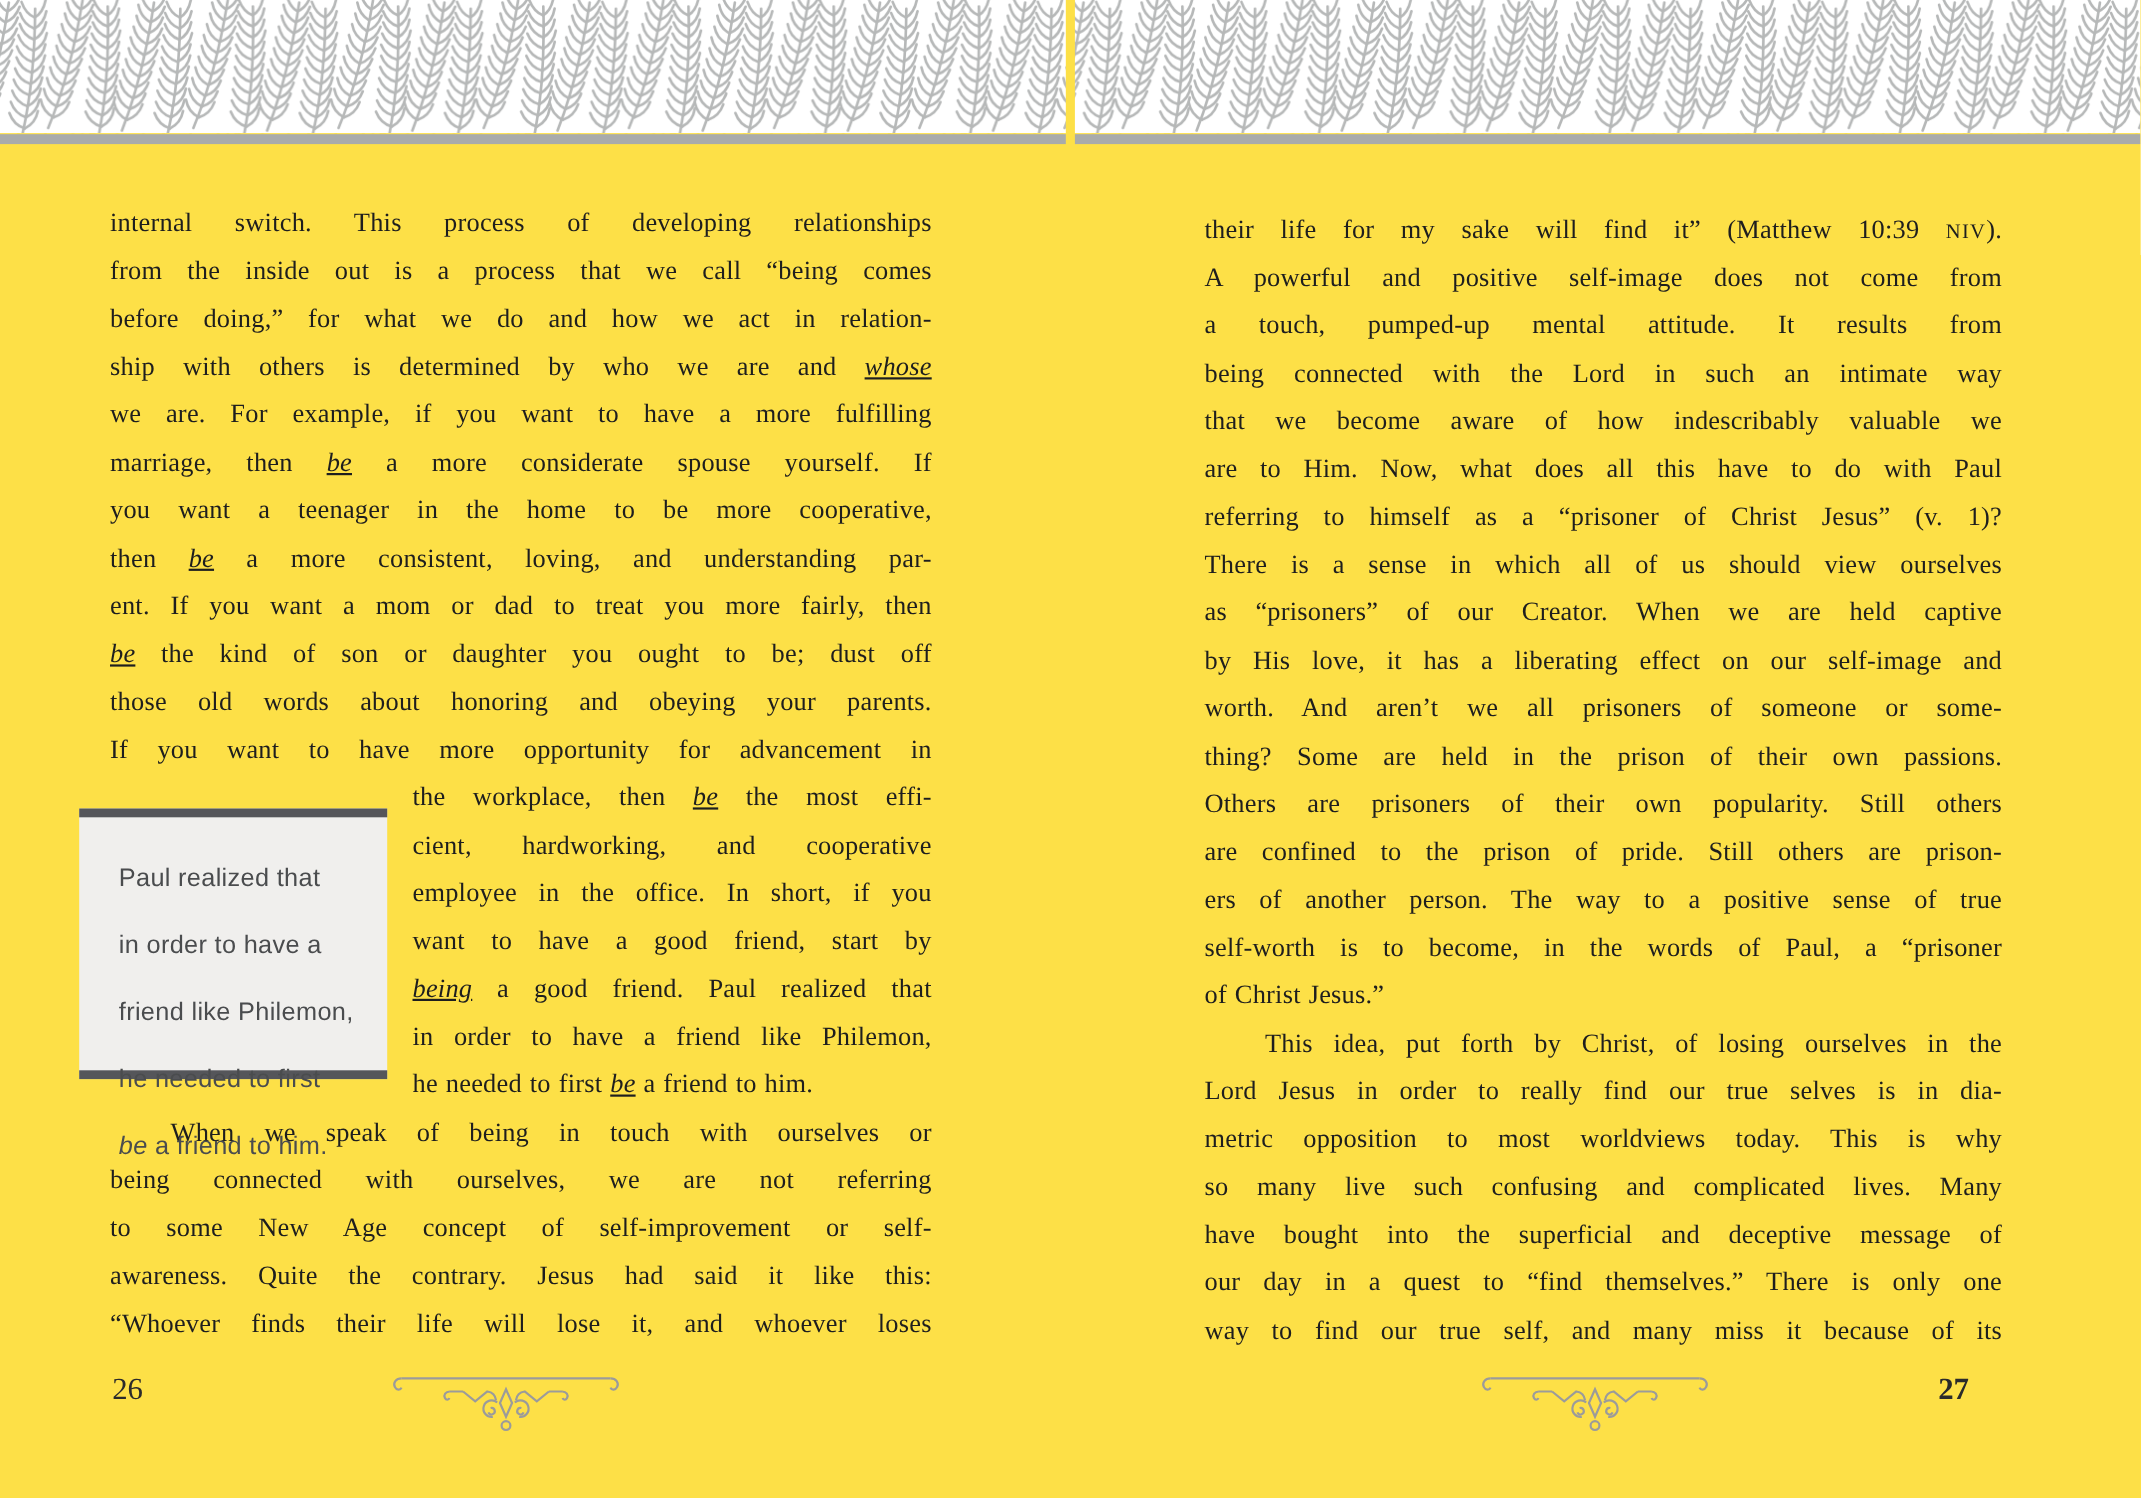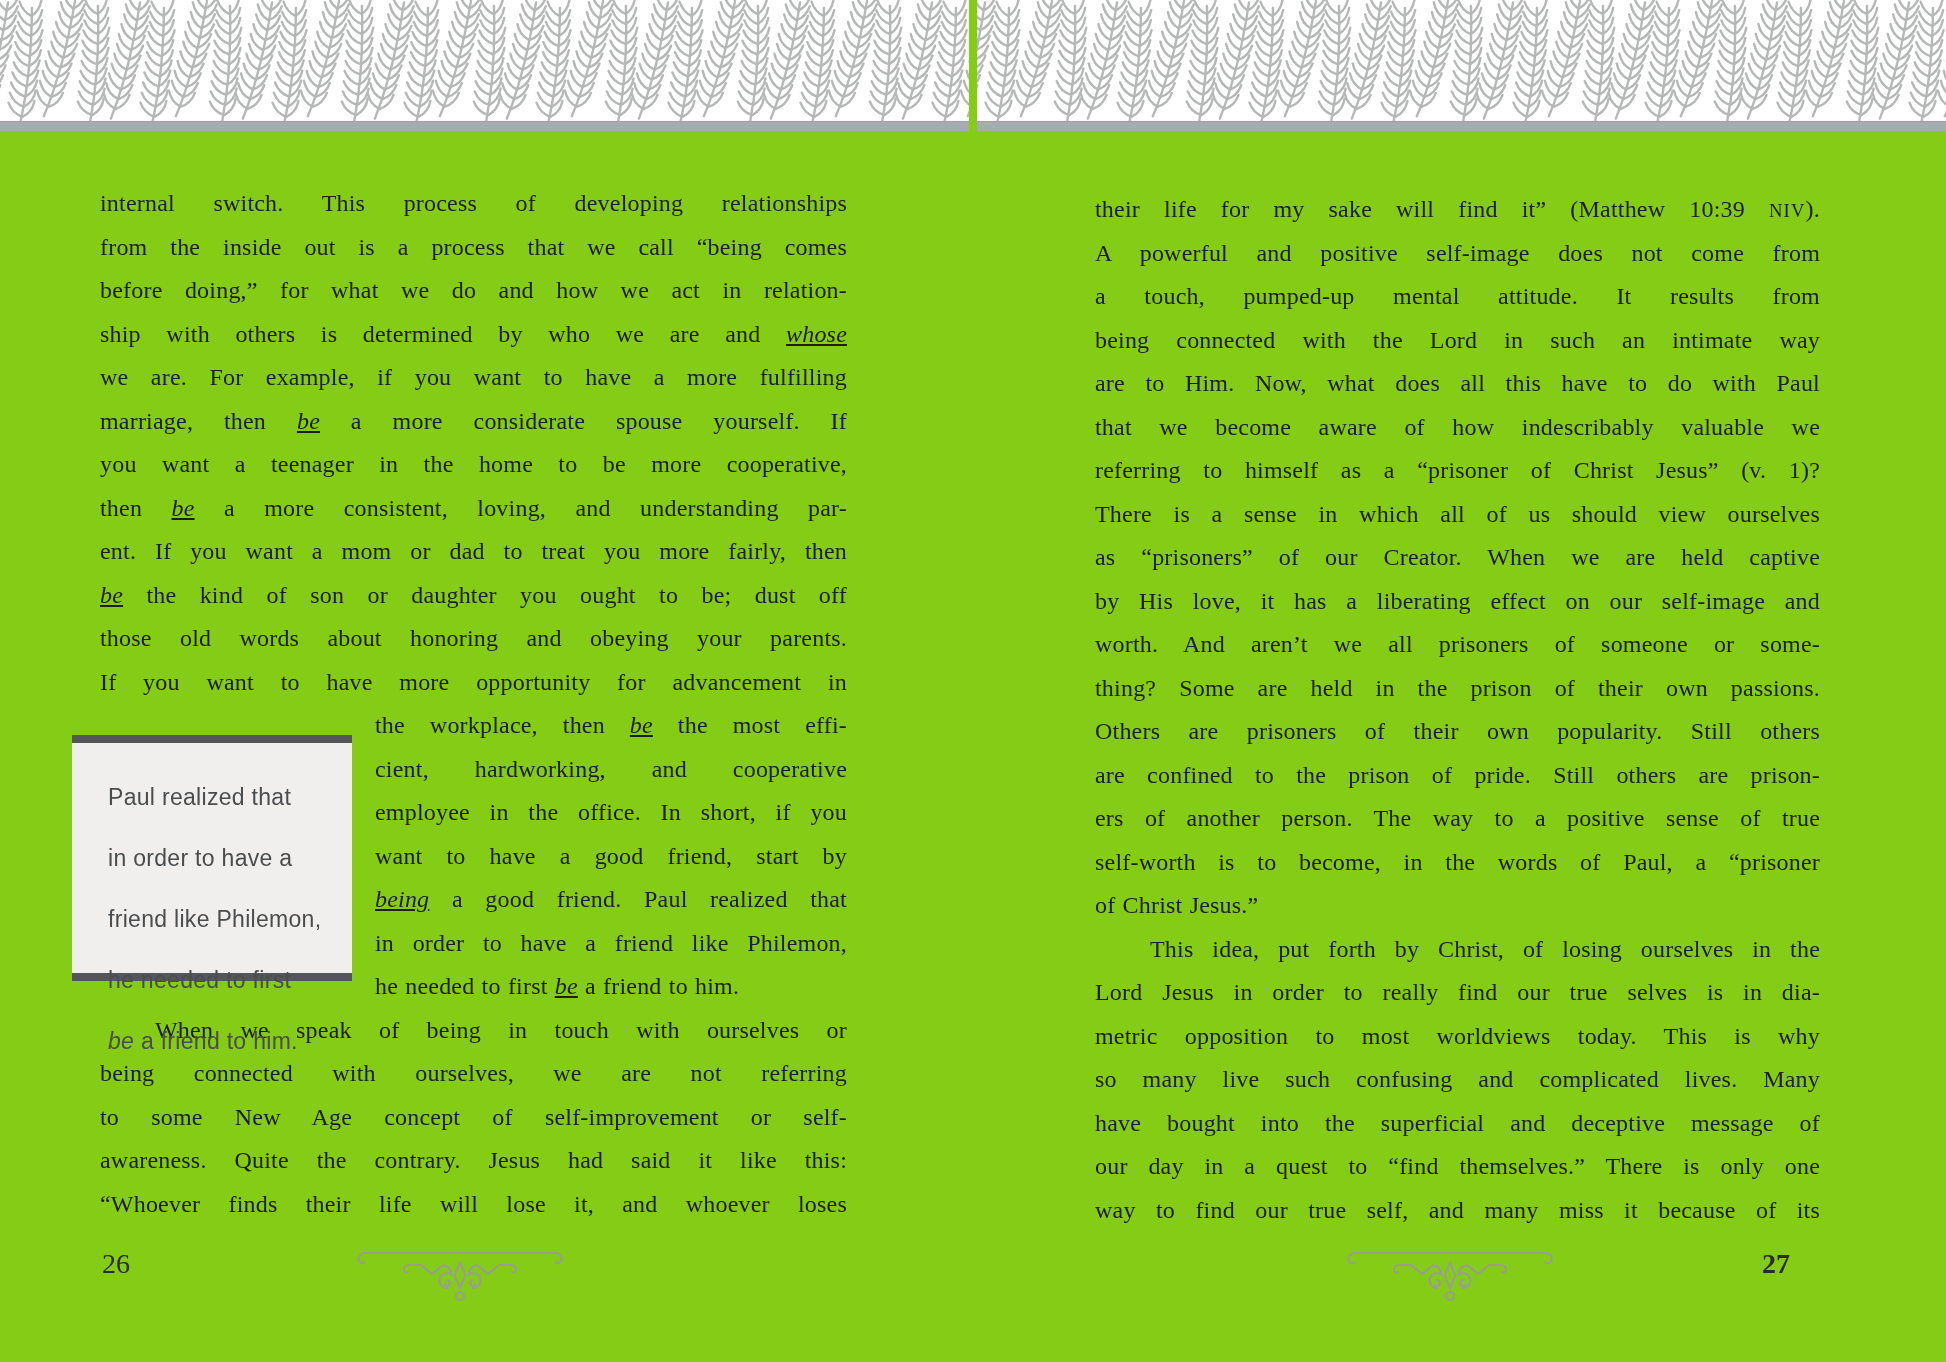--- a/index.html
+++ b/index.html
@@ -1,17 +1,17 @@
 <!DOCTYPE html>
 <html><head>
 <meta charset="utf-8">
 <style>
   html,body{margin:0;padding:0;background:#ffffff;}
   body{width:1946px;height:1362px;overflow:hidden;}
-  .spread{position:relative;width:1946px;height:1362px;background:#84cc16;
+  .spread{position:relative;width:1946px;height:1362px;background:#fde047;
           font-family:"Liberation Serif",serif;overflow:hidden;}
 
   
   .band{position:absolute;top:0;left:0;width:1946px;height:133px;}
   .band-half{position:absolute;top:0;display:block;}
   .band-left{left:0;}
   .band-right{left:977px;}
 
   
   .body-text{position:absolute;font-size:24px;color:#1e1e1e;letter-spacing:0.2px;word-spacing:1px;}
@@ -140,22 +140,22 @@
       <use href="#orn"></use>
     </svg>
   </section>
 
   <section>
     <div class="body-text bt-right">
         <div class="bline">their life for my sake will find it” (Matthew 10:39 <span class="sc">NIV</span>).</div>
         <div class="bline">A powerful and positive self-image does not come from</div>
         <div class="bline">a touch, pumped-up mental attitude. It results from</div>
         <div class="bline">being connected with the Lord in such an intimate way</div>
+        <div class="bline">that we become aware of how indescribably valuable we</div>
         <div class="bline">are to Him. Now, what does all this have to do with Paul</div>
-        <div class="bline">that we become aware of how indescribably valuable we</div>
         <div class="bline">referring to himself as a “prisoner of Christ Jesus” (v. 1)?</div>
         <div class="bline">There is a sense in which all of us should view ourselves</div>
         <div class="bline">as “prisoners” of our Creator. When we are held captive</div>
         <div class="bline">by His love, it has a liberating effect on our self-image and</div>
         <div class="bline">worth. And aren’t we all prisoners of someone or some-</div>
         <div class="bline">thing? Some are held in the prison of their own passions.</div>
         <div class="bline">Others are prisoners of their own popularity. Still others</div>
         <div class="bline">are confined to the prison of pride. Still others are prison-</div>
         <div class="bline">ers of another person. The way to a positive sense of true</div>
         <div class="bline">self-worth is to become, in the words of Paul, a “prisoner</div>

